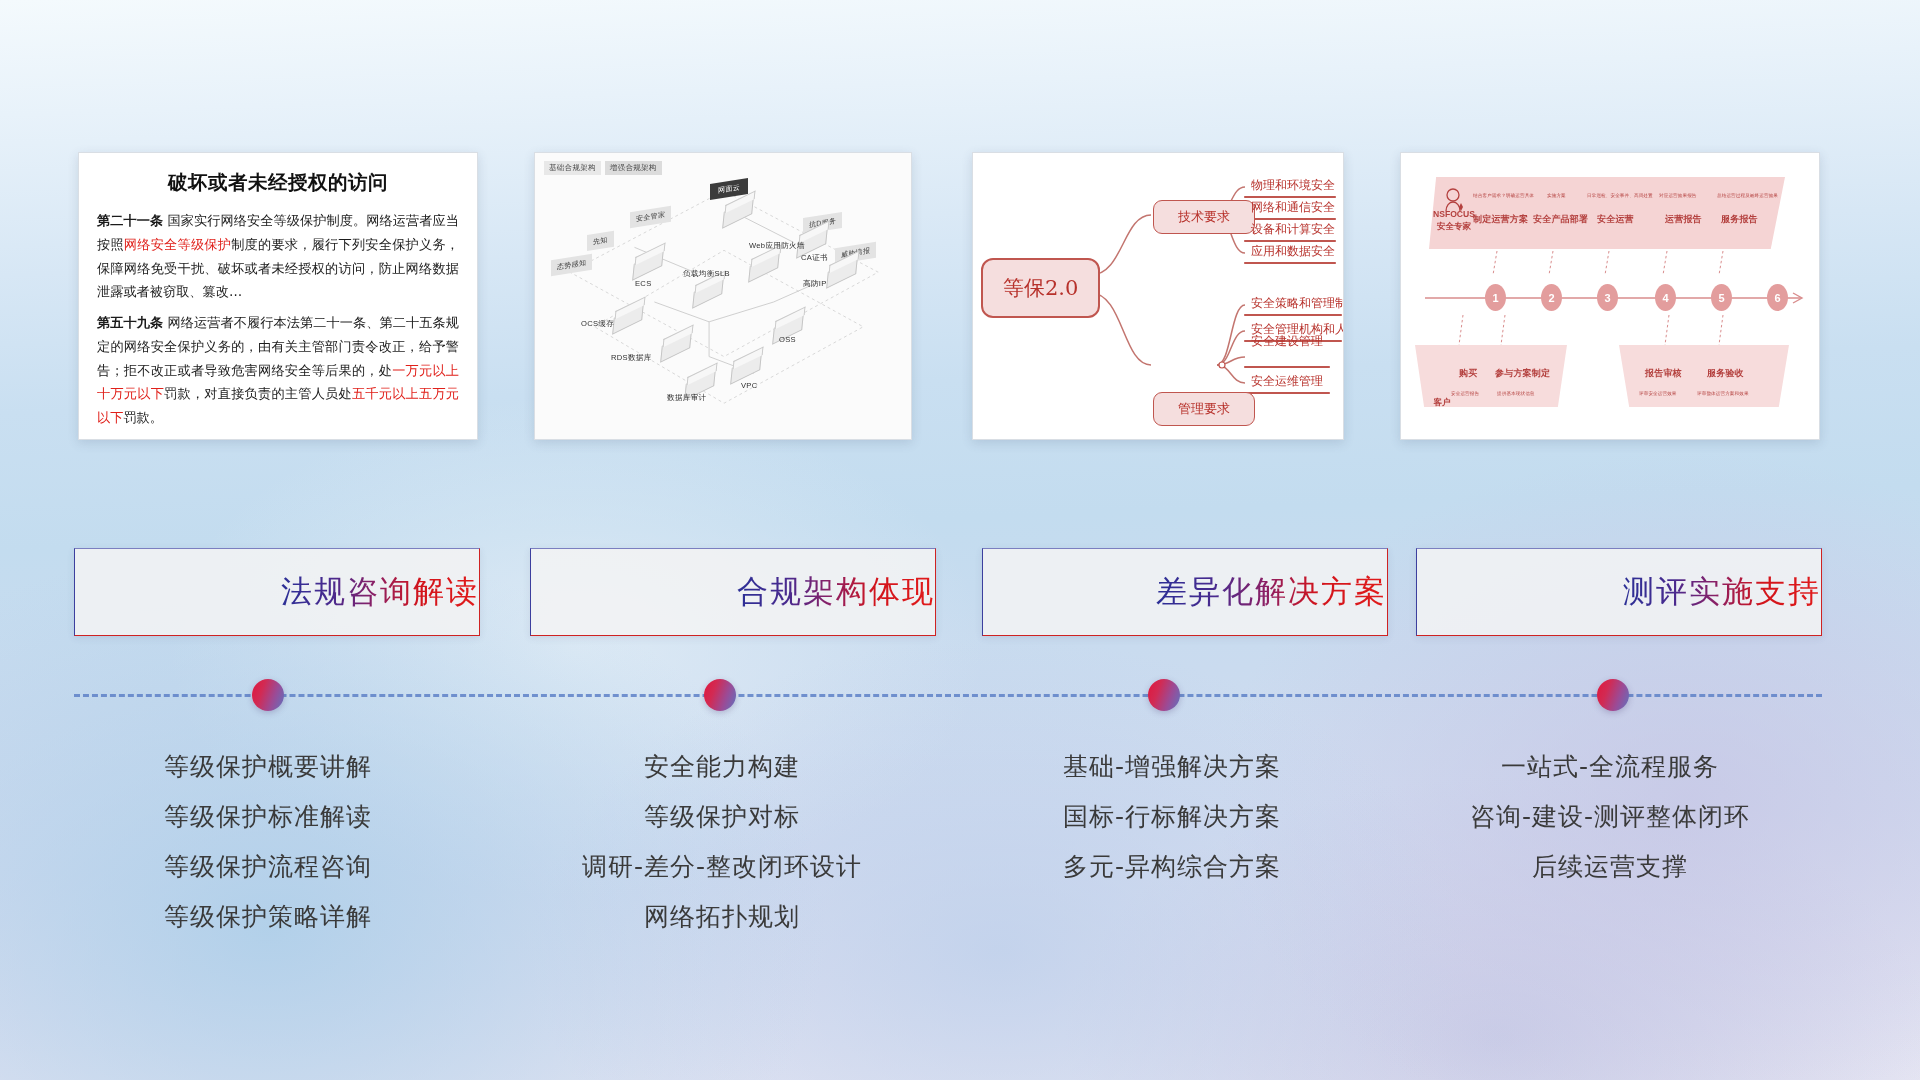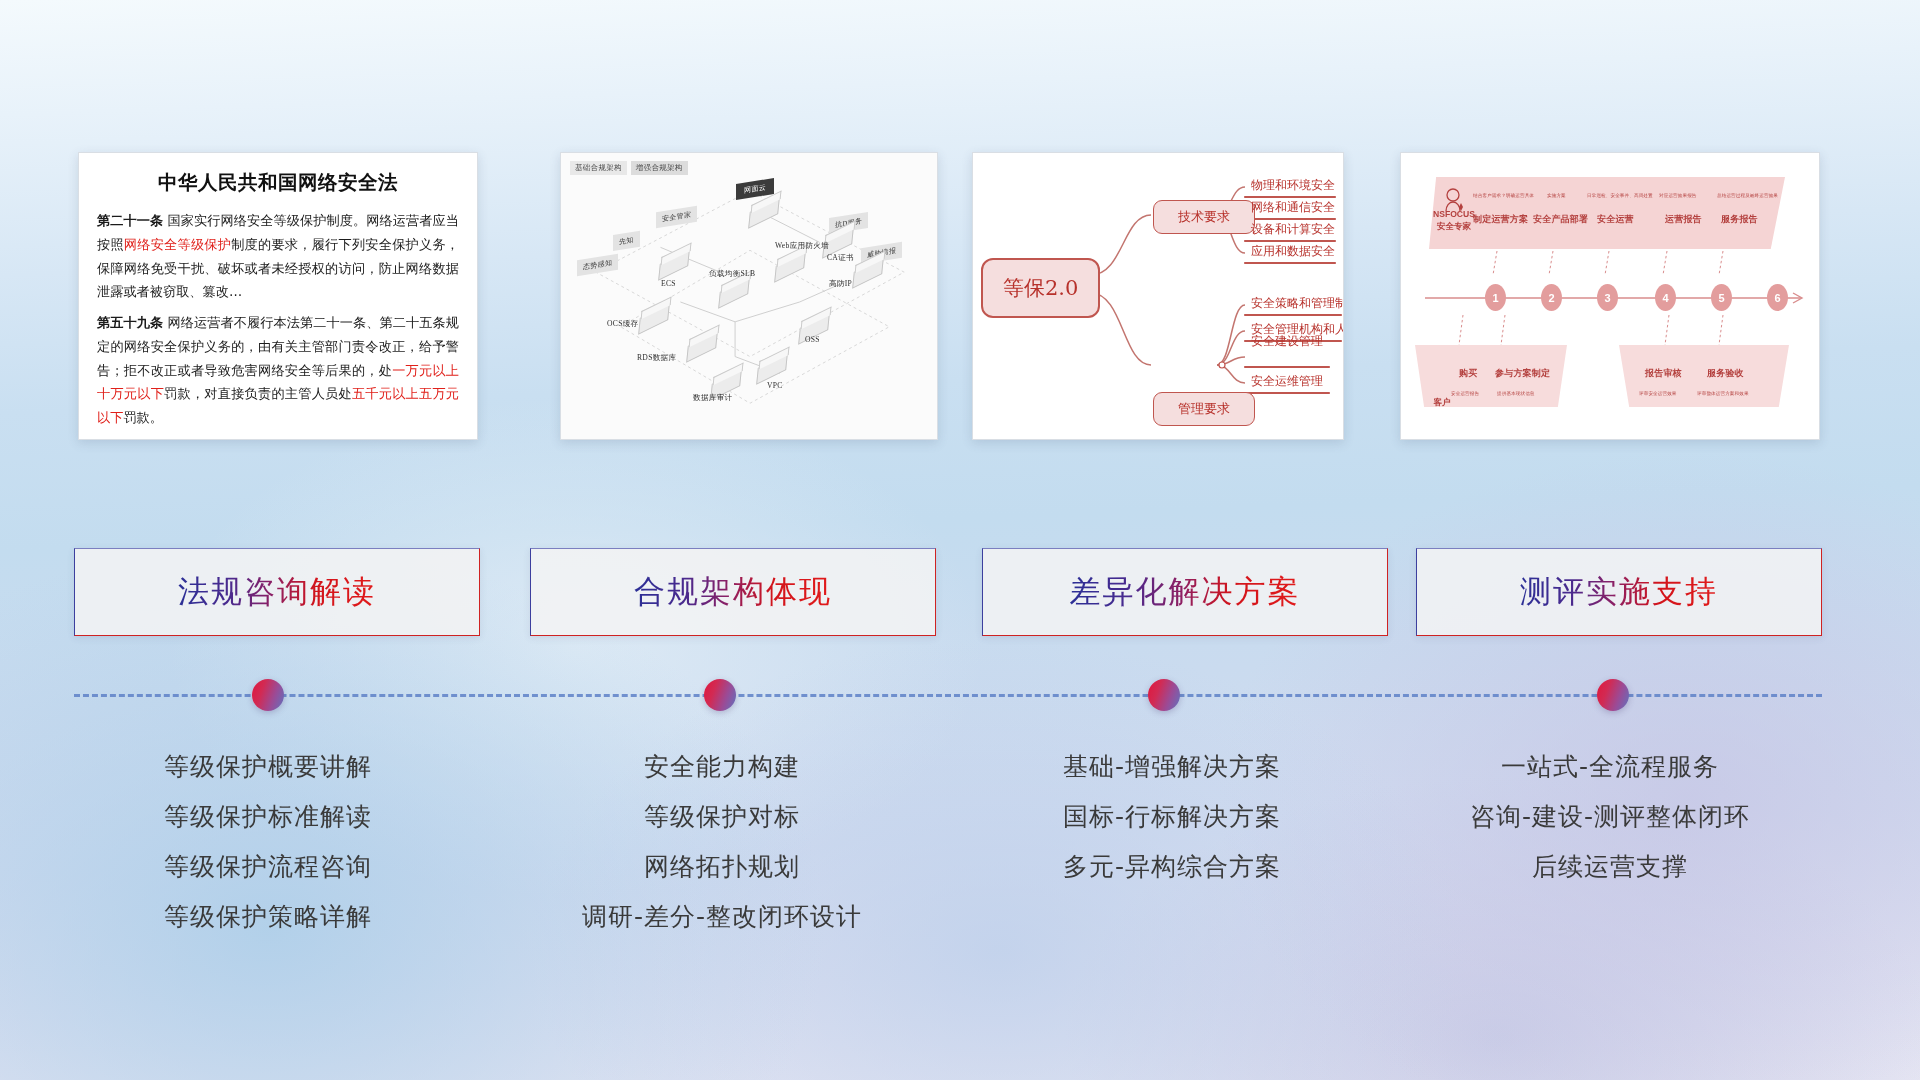--- a/index.html
+++ b/index.html
@@ -19,21 +19,21 @@
 
   
   .cards { position:absolute; left:0; top:0; width:1920px; height:460px; }
   .card {
     position:absolute; top:152px; height:288px;
     background:#fff; border:1px solid #d9dee4;
     box-shadow:0 3px 10px rgba(60,80,110,.16);
     overflow:hidden;
   }
   .card.c1 { left:78px;  width:400px; }
-  .card.c2 { left:560px; width:378px;font-family:Liberation Serif, serif; }
+  .card.c2 { left:534px; width:378px; }
   .card.c3 { left:972px; width:372px; }
   .card.c4 { left:1400px;width:420px; }
 
   
   .law { padding:16px 18px 10px 18px; }
   .law h1 {
     text-align:center; font-size:19.5px; font-weight:700; color:#111;
     letter-spacing:.5px; margin-bottom:13px;
     font-family:"DejaVu Sans","Liberation Sans",sans-serif;
   }
@@ -113,21 +113,21 @@
 
   
   .heads { position:absolute; left:0; top:0; width:1920px; height:1080px; }
   .head {
     position:absolute; top:548px; height:88px;
     background:rgba(243,243,243,.86);
     border-top:1.6px solid #7b7fc0;
     border-bottom:1.6px solid #cf2222;
     border-left:1.6px solid #3c3f9e;
     border-right:1.6px solid #cf2222;
-    display:flex; align-items:center; justify-content:center;
+    display:flex; align-items:center; justify-content:flex-end;
     box-shadow:0 2px 7px rgba(70,80,120,.12);
   }
   .head span {
     font-size:31px; font-weight:400; letter-spacing:2px;
     font-family:"DejaVu Sans","Liberation Sans",sans-serif;
     background:linear-gradient(90deg,#2b2f96 0%, #4a2a8e 26%, #8d1f63 48%, #d2141b 70%, #e11b1b 100%);
     -webkit-background-clip:text; background-clip:text; color:transparent;
     -webkit-text-fill-color:transparent;
   }
   .head.h1 { left:74px;   width:406px; }
@@ -160,21 +160,21 @@
 </style>
 </head>
 <body>
 
 <div id="stage">
 
   <div class="cards">
 
     <div class="card c1">
       <div class="law">
-        <h1>中华人民共和国网络安全法</h1>
+        <h1>破坏或者未经授权的访问</h1>
         <p>
           <b>第二十一条</b>
           <span>国家实行网络安全等级保护制度。网络运营者应当按照</span><span class="hl">网络安全等级保护</span><span>制度的要求，履行下列安全保护义务，保障网络免受干扰、破坏或者未经授权的访问，防止网络数据泄露或者被窃取、篡改…</span>
         </p>
         <p>
           <b>第五十九条</b>
           <span>网络运营者不履行本法第二十一条、第二十五条规定的网络安全保护义务的，由有关主管部门责令改正，给予警告；拒不改正或者导致危害网络安全等后果的，处</span><span class="hl">一万元以上十万元以下</span><span>罚款，对直接负责的主管人员处</span><span class="hl">五千元以上五万元以下</span><span>罚款。</span>
         </p>
       </div>
     </div>
@@ -376,22 +376,22 @@
 
   <div class="col k1">
     <p>等级保护概要讲解</p>
     <p>等级保护标准解读</p>
     <p>等级保护流程咨询</p>
     <p>等级保护策略详解</p>
   </div>
   <div class="col k2">
     <p>安全能力构建</p>
     <p>等级保护对标</p>
+    <p>调研-差分-整改闭环设计</p>
     <p>网络拓扑规划</p>
-    <p>调研-差分-整改闭环设计</p>
   </div>
   <div class="col k3">
     <p>基础-增强解决方案</p>
     <p>国标-行标解决方案</p>
     <p>多元-异构综合方案</p>
   </div>
   <div class="col k4">
     <p>一站式-全流程服务</p>
     <p>咨询-建设-测评整体闭环</p>
     <p>后续运营支撑</p>

